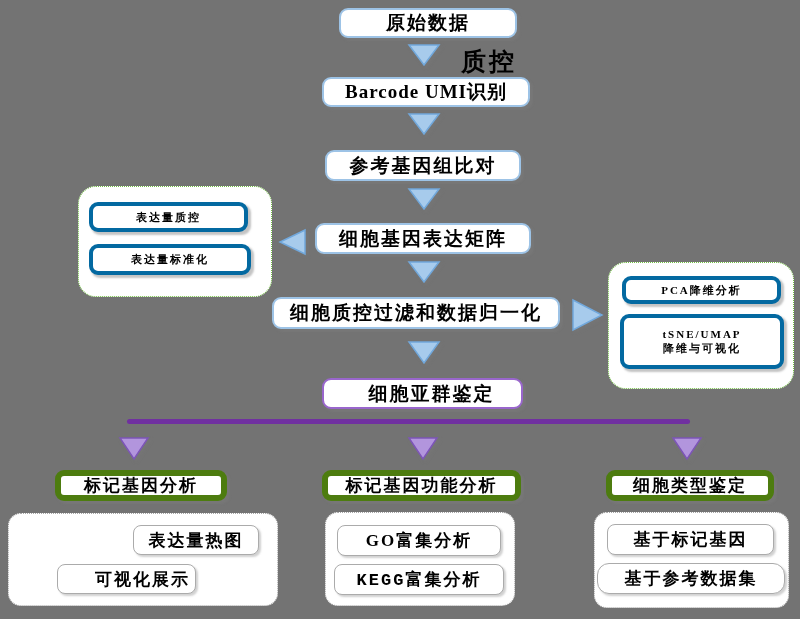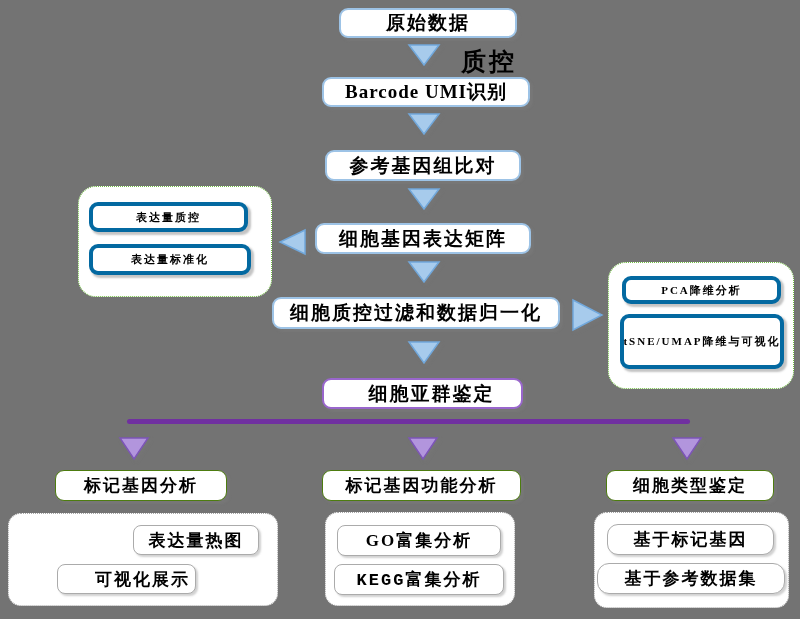--- a/index.html
+++ b/index.html
@@ -9,34 +9,34 @@
   }
   .box{
     position:absolute;display:flex;align-items:center;justify-content:center;
     background:#fff;border-radius:9px;font-weight:bold;letter-spacing:2px;
     box-shadow:2.5px 2.5px 2px rgba(125,125,125,.45);
     box-sizing:border-box;white-space:nowrap;
   }
   .blue{border:2px solid #9DC3E6;font-size:19px;}
   .purple-box{border:2px solid #9966CC;font-size:19px;}
   .green-box{border:4px solid #0369a1;font-size:11px;}
-  .orange-box{border:1px solid #4d7c0f;font-size:17px;}
+  .orange-box{border:6px solid #4d7c0f;font-size:17px;}
   .gray-box{border:1.5px solid #ABABAB;font-size:17px;border-radius:8px;
     box-shadow:2px 2px 2px rgba(140,140,140,.4);}
   .dotted{
     position:absolute;background:#fff;box-sizing:border-box;
   }
   .green-dotted{border:1.6px dotted #72BF44;border-radius:18px;}
   .gray-dotted{border:1.3px dotted #A6A6A6;border-radius:13px;}
   .tri{position:absolute;filter:drop-shadow(2px 2px 1.5px rgba(120,120,120,.5));}
   .flow-label{
     position:absolute;font-weight:bold;font-size:25px;letter-spacing:3px;
   }
   .pline{position:absolute;background:#7030A0;border-radius:3px;}
-  .two-line{flex-direction:row;line-height:1.25;}
+  .two-line{flex-direction:column;line-height:1.25;}
 </style>
 </head>
 <body>
 
 <div id="canvas">
 
   <div class="box blue" style="left:339px;top:8px;width:178px;height:30px;">原始数据</div>
 
   <svg class="tri" style="left:407px;top:43px;" width="34" height="24">
     <polygon points="2,2 32,2 17,22" fill="#A7CBEC" stroke="#71A8DC" stroke-width="1.5"></polygon>
@@ -105,16 +105,16 @@
   <div class="box gray-box" style="left:133px;top:525px;width:126px;height:30px;text-align:center;">表达量热图</div>
   <div class="box gray-box" style="left:57px;top:564px;width:139px;height:30px;padding-left:32px;">可视化展示</div>
 
   <div class="box orange-box" style="left:322px;top:470px;width:199px;height:31px;">标记基因功能分析</div>
   <div class="dotted gray-dotted" style="left:325px;top:512px;width:190px;height:94px;"></div>
   <div class="box gray-box" style="left:337px;top:525px;width:164px;height:31px;">GO富集分析</div>
   <div class="box gray-box" style="left:334px;top:564px;width:170px;height:31px;font-family:Liberation Mono, monospace;">KEGG富集分析</div>
 
   <div class="box orange-box" style="left:606px;top:470px;width:168px;height:31px;">细胞类型鉴定</div>
   <div class="dotted gray-dotted" style="left:594px;top:512px;width:195px;height:96px;"></div>
-  <div class="box gray-box" style="left:607px;top:524px;width:167px;height:31px;border-radius:11px;">基于标记基因</div>
+  <div class="box gray-box" style="left:607px;top:524px;width:167px;height:31px;">基于标记基因</div>
   <div class="box gray-box" style="left:597px;top:563px;width:188px;height:31px;border-radius:12px;">基于参考数据集</div>
 
 </div>
 
 </body></html>

